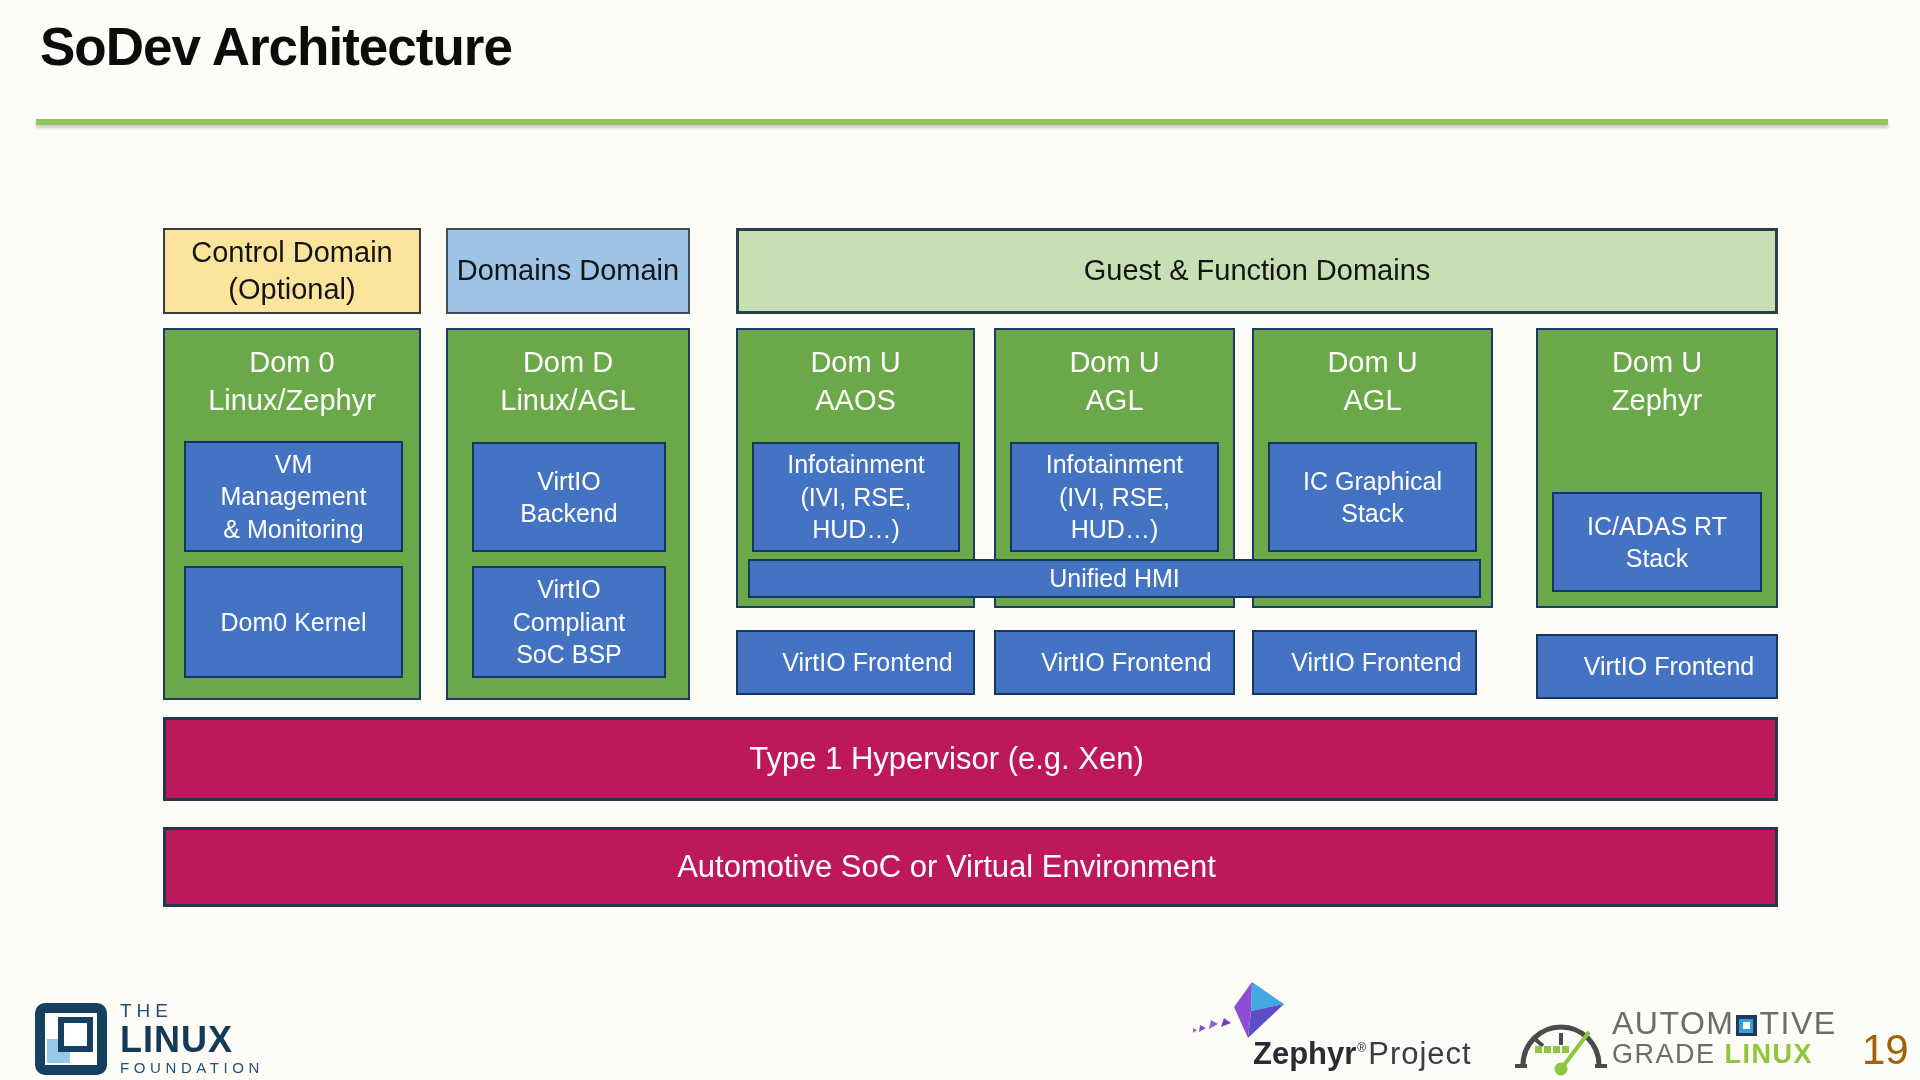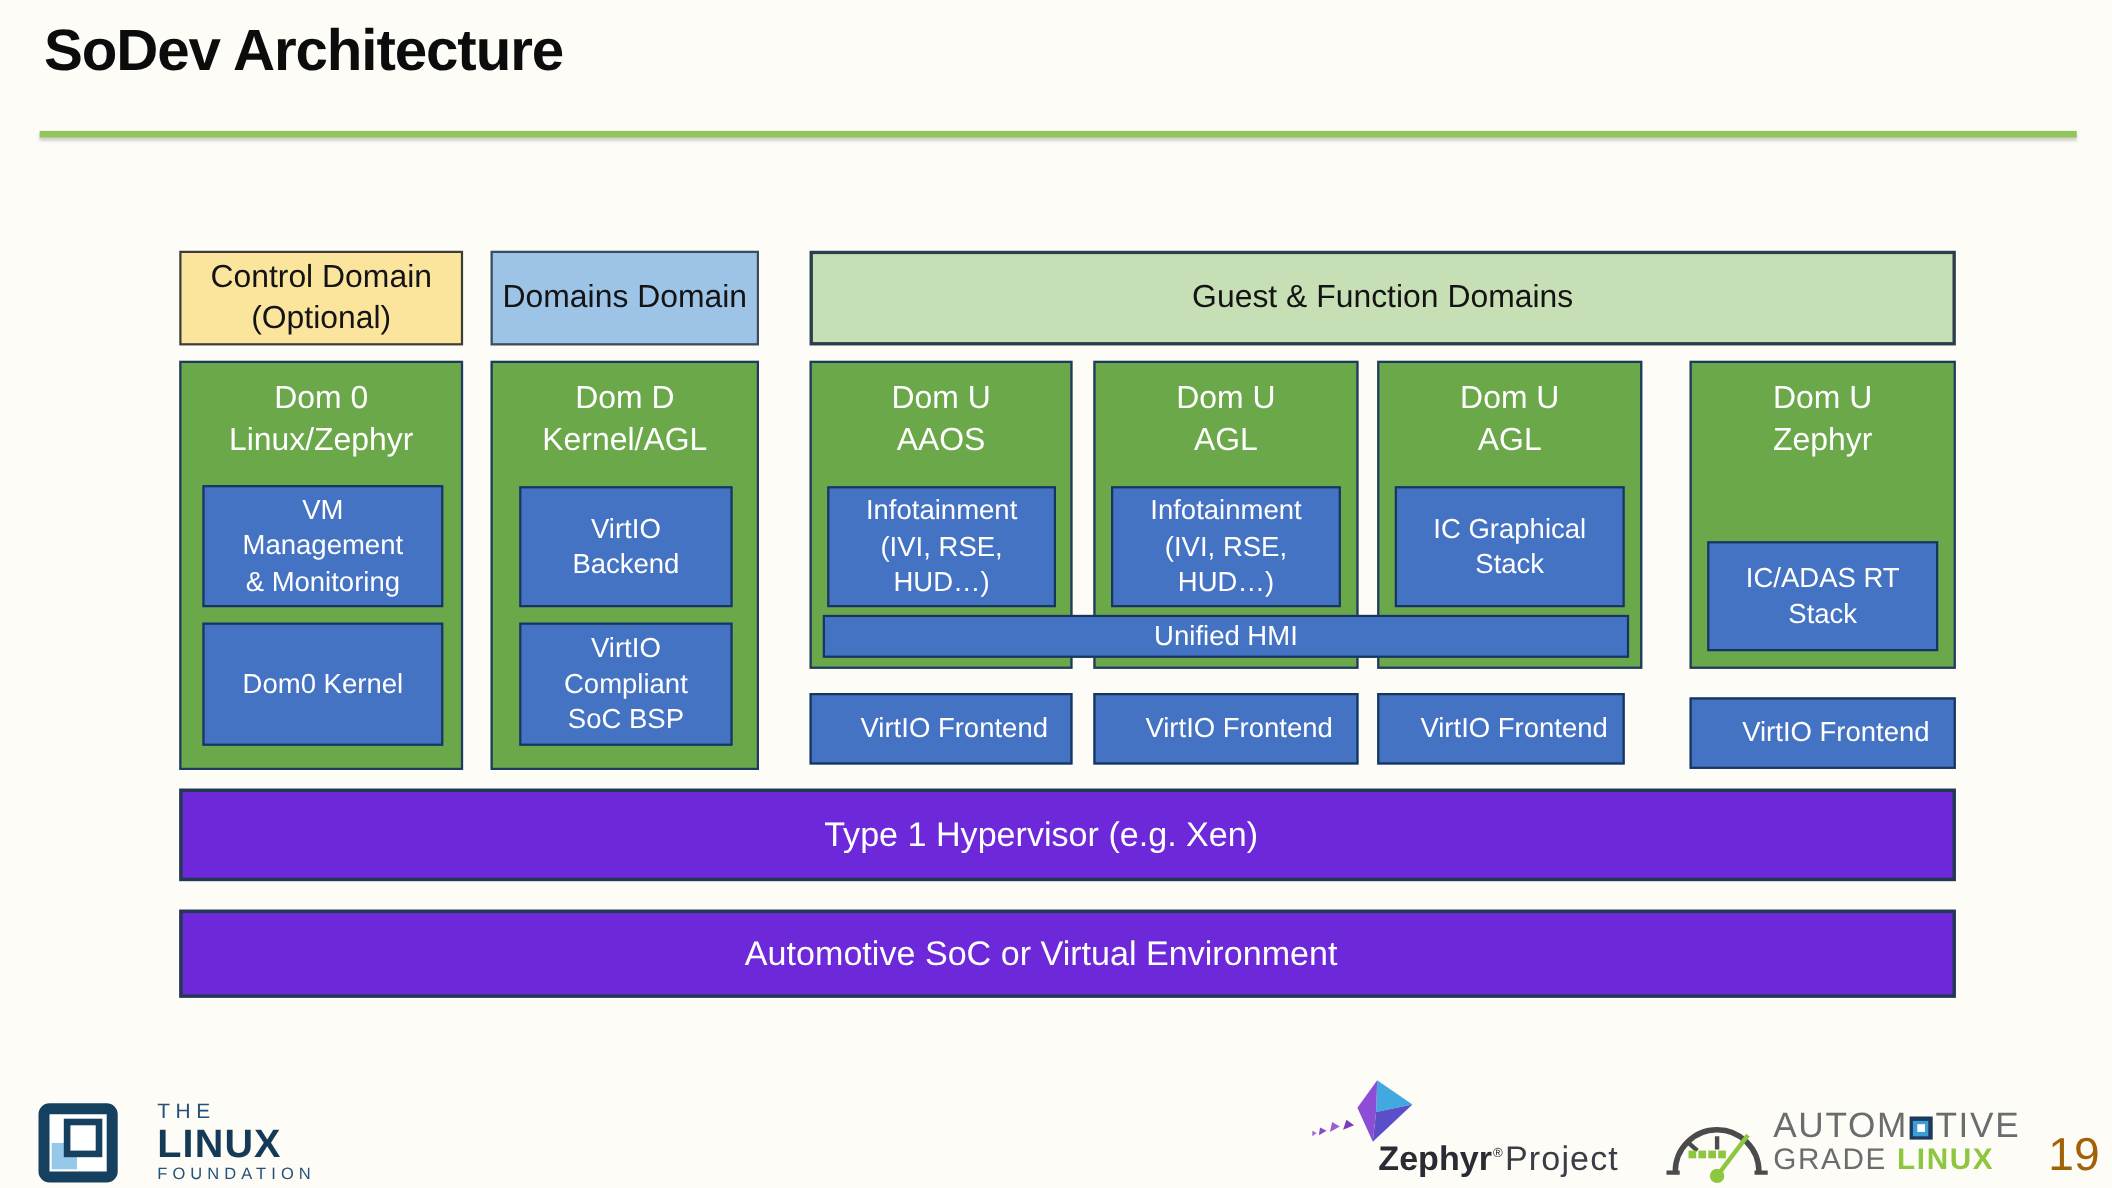--- a/index.html
+++ b/index.html
@@ -60,30 +60,30 @@
   .hmi-bar{left:748px;top:559px;width:733px;height:39px;font-size:25px;z-index:5;text-align:center;}
 
   .vf-box{font-size:25px;padding-left:24px;}
   .b-vf1{left:736px; top:630px;width:239px;height:65px;}
   .b-vf2{left:994px; top:630px;width:241px;height:65px;}
   .b-vf3{left:1252px;top:630px;width:225px;height:65px;}
   .b-vf4{left:1536px;top:634px;width:242px;height:65px;}
 
   
   .green-bar{
-    background:#6d28d9;border:3px solid #203a4e;color:#ffffff;
+    background:#be185d;border:3px solid #203a4e;color:#ffffff;
     display:flex;align-items:center;justify-content:center;
     font-size:31px;padding-right:48px;
   }
   .bar-hyp{left:163px;top:717px;width:1615px;height:84px;}
   .bar-soc{left:163px;top:827px;width:1615px;height:80px;}
 
   
   .lf-logo{left:34px;top:1002px;width:74px;height:74px;}
-  .lf-text{left:120px;top:1000px;width:220px;color:#16405f;margin-left:23px;}
+  .lf-text{left:120px;top:1000px;width:220px;color:#16405f;}
   .lf-the{font-size:19px;letter-spacing:5px;line-height:21px;font-weight:400;color:#235177;}
   .lf-linux{font-size:36px;font-weight:800;letter-spacing:1px;line-height:37px;color:#143a57;}
   .lf-foundation{font-size:15px;letter-spacing:4.6px;line-height:20px;color:#235177;}
 
   
   .zp-kite{left:1192px;top:980px;width:120px;height:70px;}
   .zp-text{left:1253px;top:1036px;height:36px;display:flex;align-items:baseline;}
   .zp-bold{font-size:31px;font-weight:700;color:#2b2b33;}
   .zp-reg{font-size:12px;color:#2b2b33;margin:0 2px 0 1px;position:relative;top:-12px;}
   .zp-light{font-size:31px;font-weight:300;color:#3c3c46;letter-spacing:1px;}
@@ -110,21 +110,21 @@
 (Optional)</div>
 <div class="abs header-box hdr-driver">Domains Domain</div>
 <div class="abs header-box hdr-guest">Guest &amp; Function Domains</div>
 
 <div class="abs green-col c-dom0">
   <div class="col-title">Dom 0
 Linux/Zephyr</div>
 </div>
 <div class="abs green-col c-domd">
   <div class="col-title">Dom D
-Kernel/AGL</div>
+Linux/AGL</div>
 </div>
 <div class="abs green-col c-domu1">
   <div class="col-title">Dom U
 AAOS</div>
 </div>
 <div class="abs green-col c-domu2">
   <div class="col-title">Dom U
 AGL</div>
 </div>
 <div class="abs green-col c-domu3">

